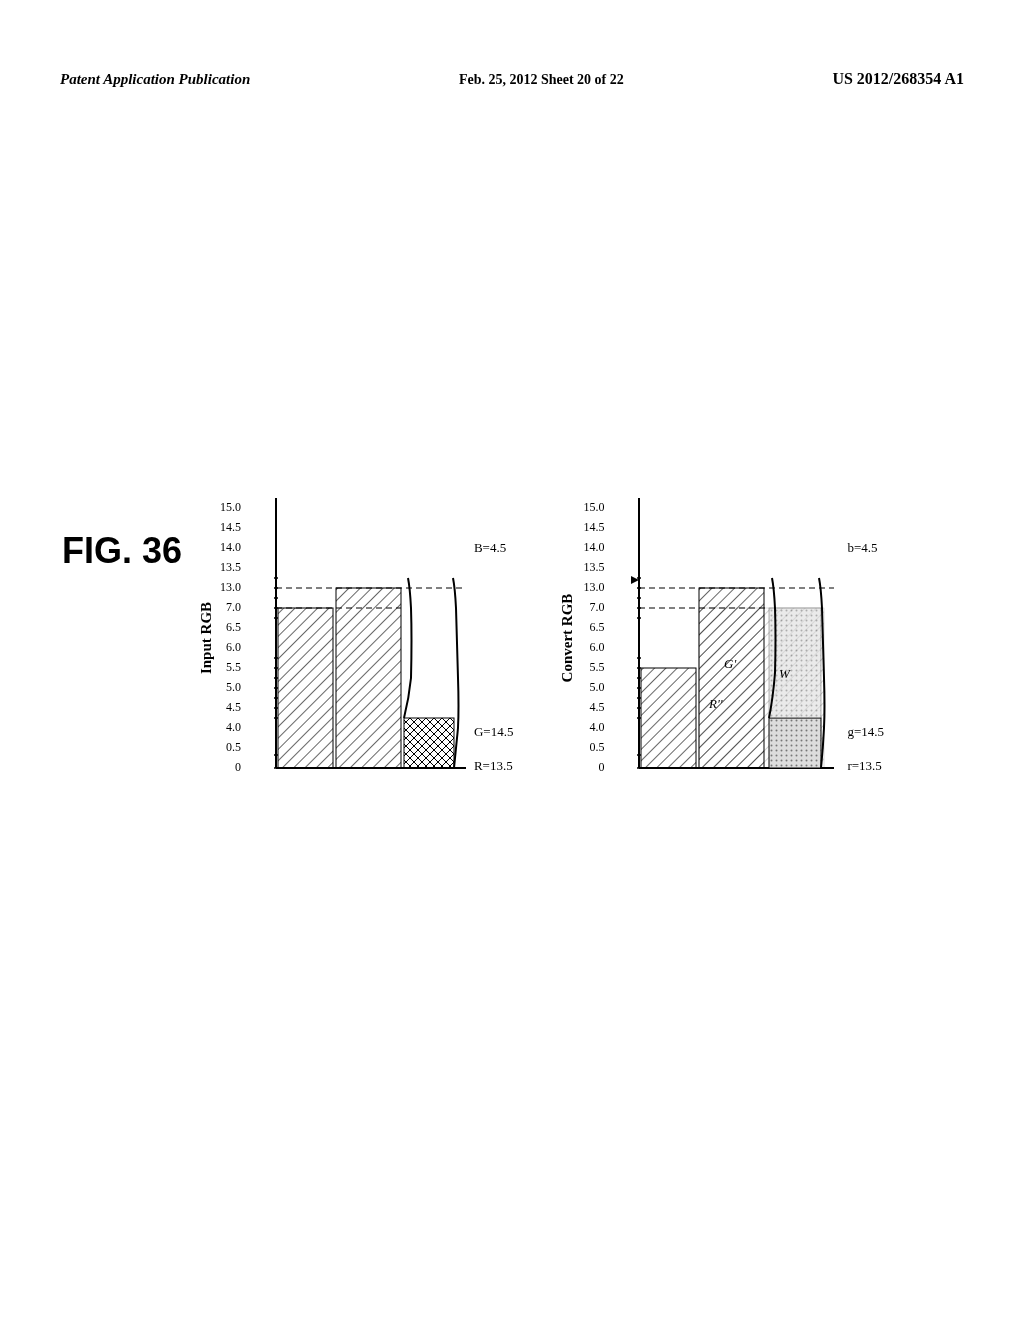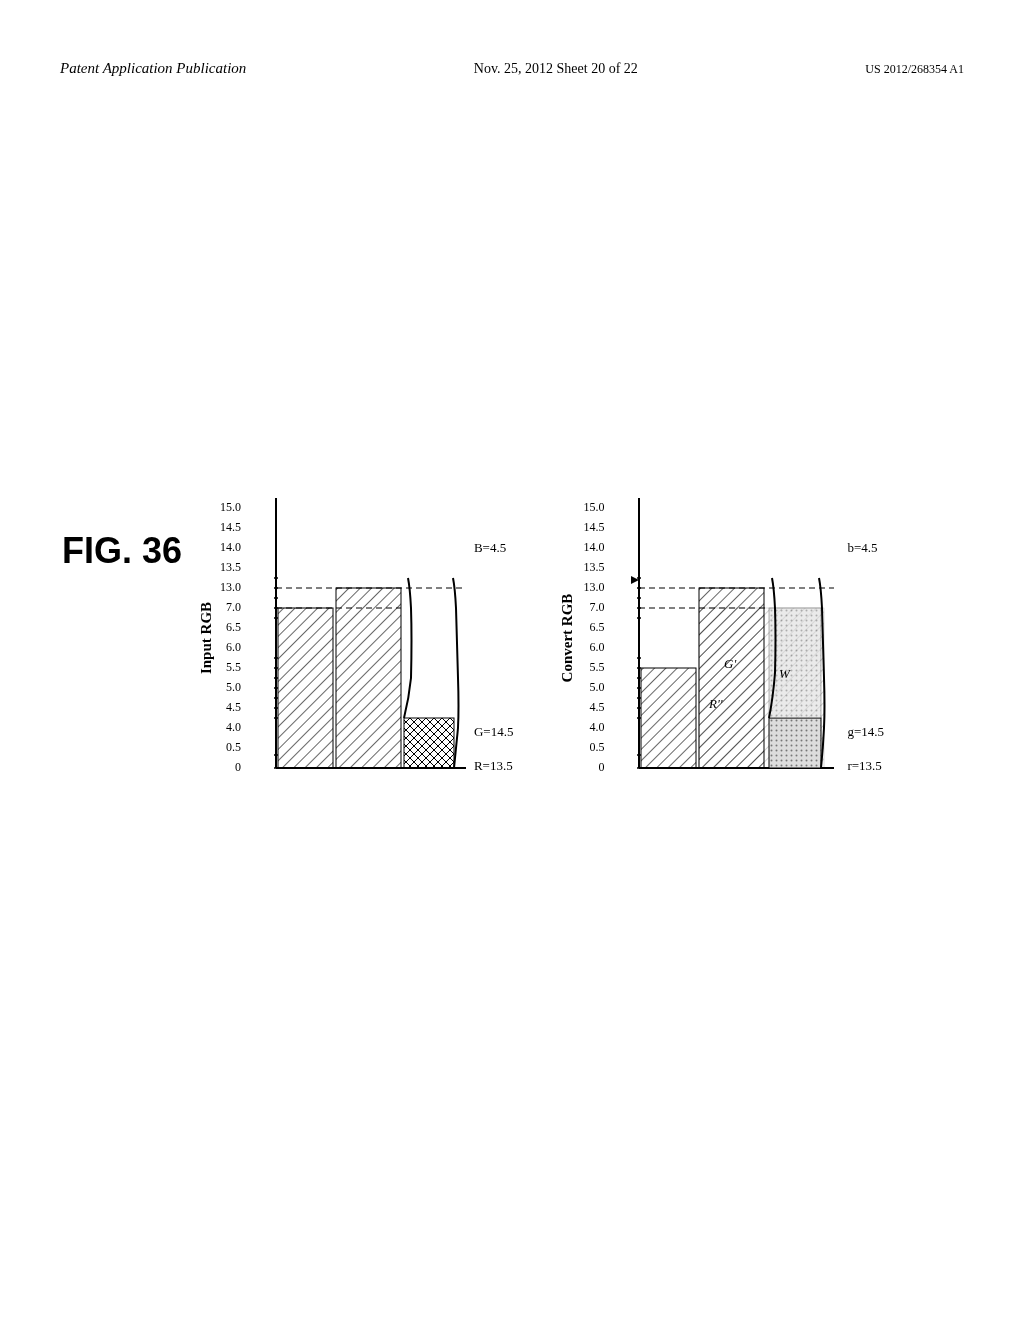--- a/index.html
+++ b/index.html
@@ -15,43 +15,45 @@
     .page-header {
       position: absolute;
       top: 60px;
       left: 0;
       right: 0;
       display: flex;
       justify-content: space-between;
       align-items: baseline;
       padding: 0 60px;
       font-size: 14px;
+      font-weight: bold;
     }
 
     .header-left {
       font-style: italic;
       font-size: 15px;
     }
 
     .header-center {
       font-size: 14px;
     }
 
     .header-right {
-      font-size: 12px;
+      font-size: 16px;
+      margin-top: 10px;
     }
 
     
   </style>
 </head>
 <body>
 
 <div class="page-header">
   <span class="header-left">Patent Application Publication</span>
-  <span class="header-center">Nov. 25, 2012  Sheet 20 of 22</span>
+  <span class="header-center">Feb. 25, 2012  Sheet 20 of 22</span>
   <span class="header-right">US 2012/268354 A1</span>
 </div>
 
 <div style="position:absolute; top:530px; left:62px; font-size:36px; font-weight:bold; font-family:'Arial',sans-serif;">FIG. 36</div>
 
 <div style="position:absolute; top:155px; left:110px; right:30px; bottom:200px; display:flex; align-items:center; justify-content:center; gap:70px;">
 
   <div style="display:flex; flex-direction:column; align-items:center; position:relative;">
 
     <div style="position:absolute; left:-50px; top:50%; transform:translateY(-50%) rotate(-90deg); white-space:nowrap; font-size:15px; font-weight:bold;">Input RGB</div>

